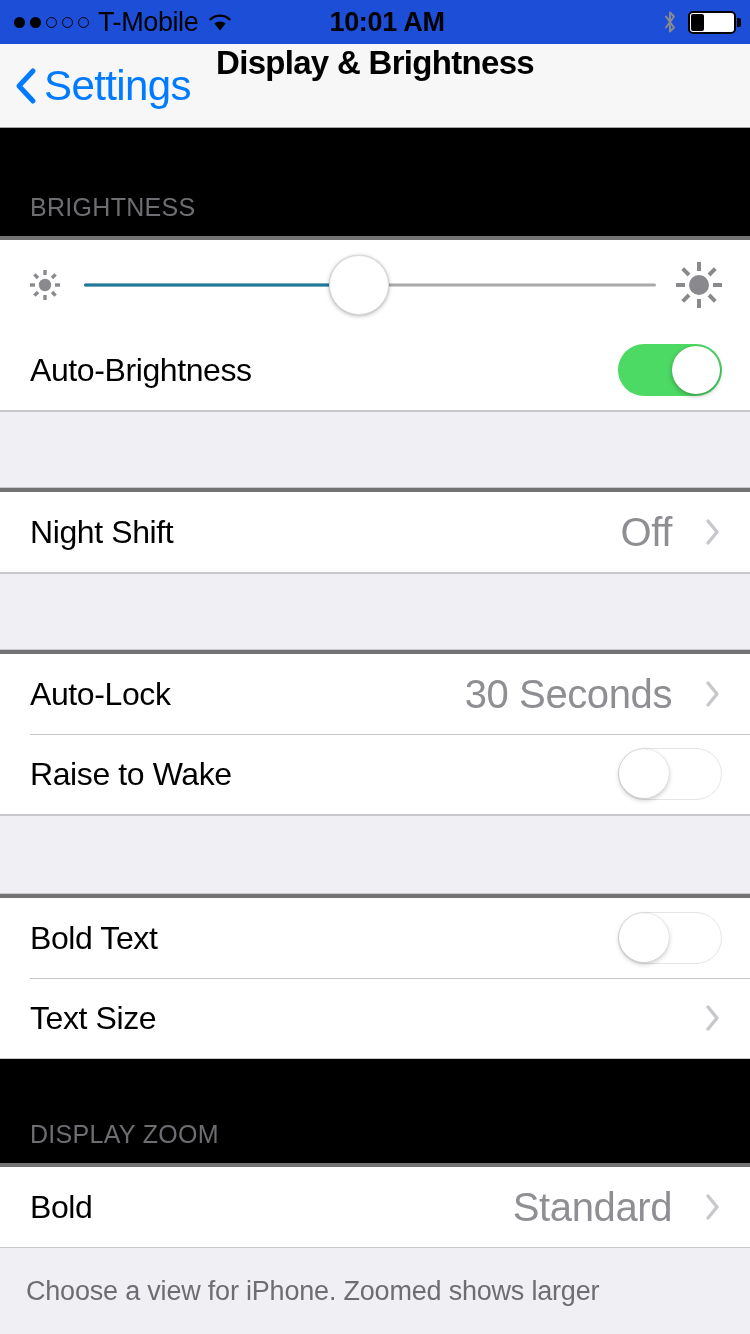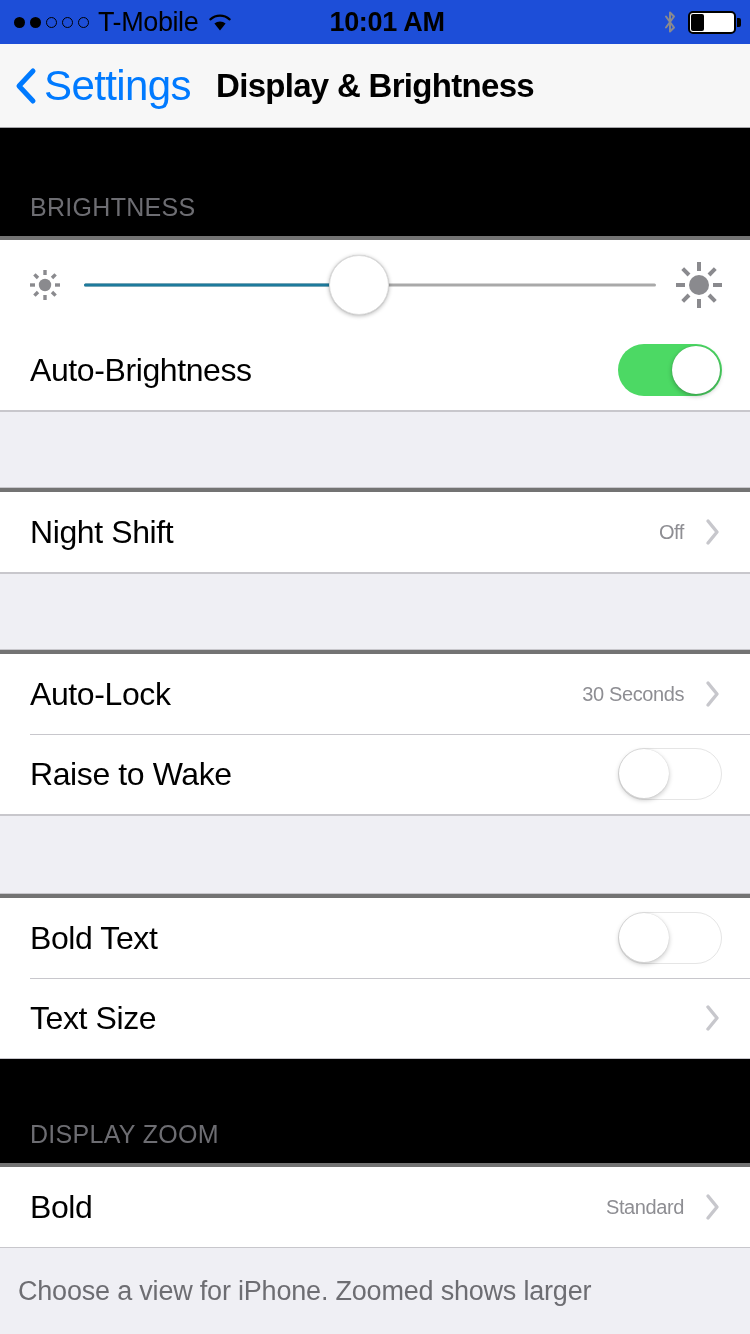--- a/index.html
+++ b/index.html
@@ -54,21 +54,21 @@
     display:flex; align-items:center;
   }
   .backbtn {
     display:flex; align-items:center; gap:6px;
     padding-left:14px; cursor:pointer; user-select:none;
   }
   .chev-back { width:24px; height:40px; display:block; }
   .back-label { font-size:42px; color:#007aff; letter-spacing:-0.6px; }
   .nav-title {
     position:absolute; left:0; right:0; top:0; height:84px;
-    display:flex; align-items:center; justify-content:center;
+    display:flex; align-items:flex-start; justify-content:center;
     pointer-events:none;
   }
   .nav-title span {
     font-size:33px; font-weight:bold; color:#000; letter-spacing:-0.7px;
   }
 
   
   .scroll { position:relative; width:750px; height:1206px; }
   .gap { background:#efeff4; border-top:1px solid #c8c7cc; border-bottom:1px solid #c8c7cc; }
 
@@ -82,21 +82,21 @@
   .group { background:#fff; border-top:4px solid #737373; border-bottom:1px solid #c8c7cc; }
   .row {
     position:relative; display:flex; align-items:center;
     background:#fff; padding:0 28px 0 30px; height:80px;
   }
   .row + .row::before {
     content:""; position:absolute; left:30px; right:0; top:0;
     height:1px; background:#c8c7cc;
   }
   .row-label { font-size:32px; color:#000; letter-spacing:-0.4px; flex:1; }
-  .row-value { font-size:20px; color:#8e8e93; letter-spacing:-0.4px; margin-right:20px; }
+  .row-value { font-size:40px; color:#8e8e93; letter-spacing:-0.4px; margin-right:32px; }
   .chev { width:18px; height:30px; flex:0 0 auto; }
 
   
   .slider-row {
     position:relative; background:#fff; height:90px;
     display:flex; align-items:center; padding:0 22px 0 22px;
   }
   .sun-sm { width:46px; height:46px; flex:0 0 auto; }
   .sun-lg { width:58px; height:58px; flex:0 0 auto; }
   .track-wrap { position:relative; flex:1; height:90px; margin:0 14px 0 16px; }
@@ -125,21 +125,21 @@
   .toggle.off { background:#fff; border:1.5px solid #e5e5e5; }
   .toggle .knob {
     position:absolute; top:2px; width:48px; height:48px; border-radius:50%;
     background:#fff; box-shadow:0 2px 5px rgba(0,0,0,.28), 0 0 1px rgba(0,0,0,.2);
   }
   .toggle.on .knob { right:2px; }
   .toggle.off .knob { left:0px; top:0px; width:50px; height:49px;
     box-shadow:0 2px 5px rgba(0,0,0,.22), 0 0 1px rgba(0,0,0,.18); }
 
   .footer-note {
-    padding:26px 30px 0 18px; color:#6d6d72;
+    padding:26px 30px 0 26px; color:#6d6d72;
     font-size:27px; line-height:1.26; letter-spacing:-0.2px;
   }
 </style>
 </head>
 <body>
 
 <div class="screen">
 
   <div class="statusbar">
     <div class="sb-left">

